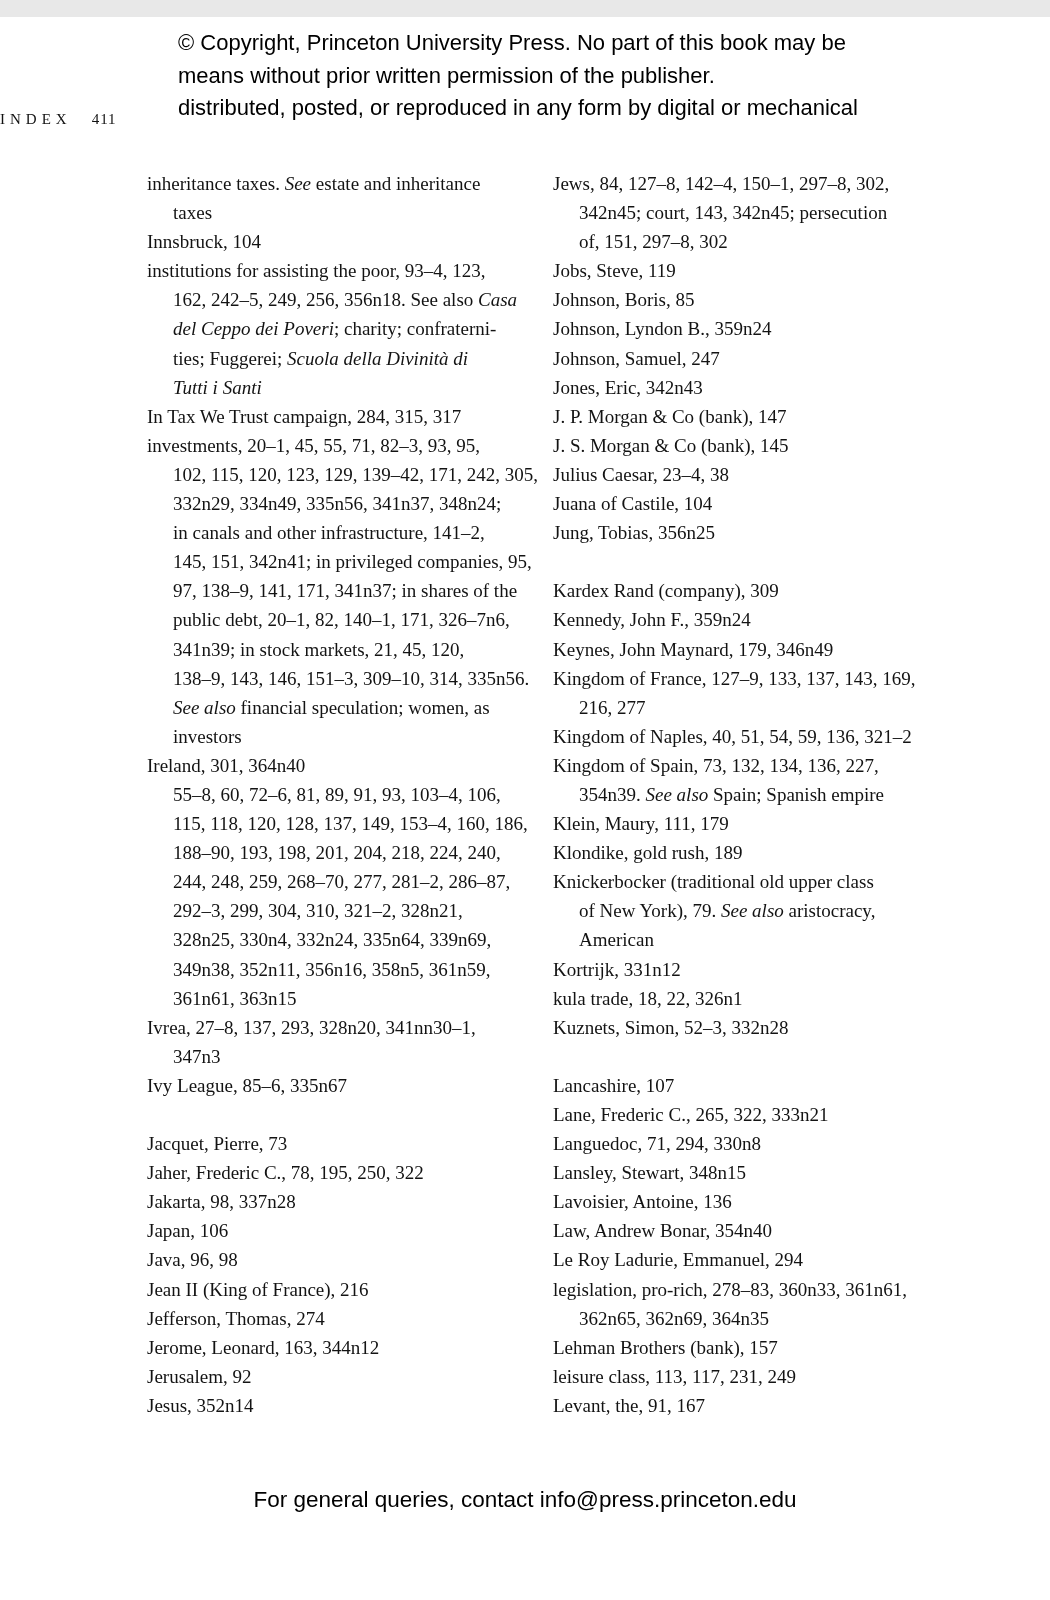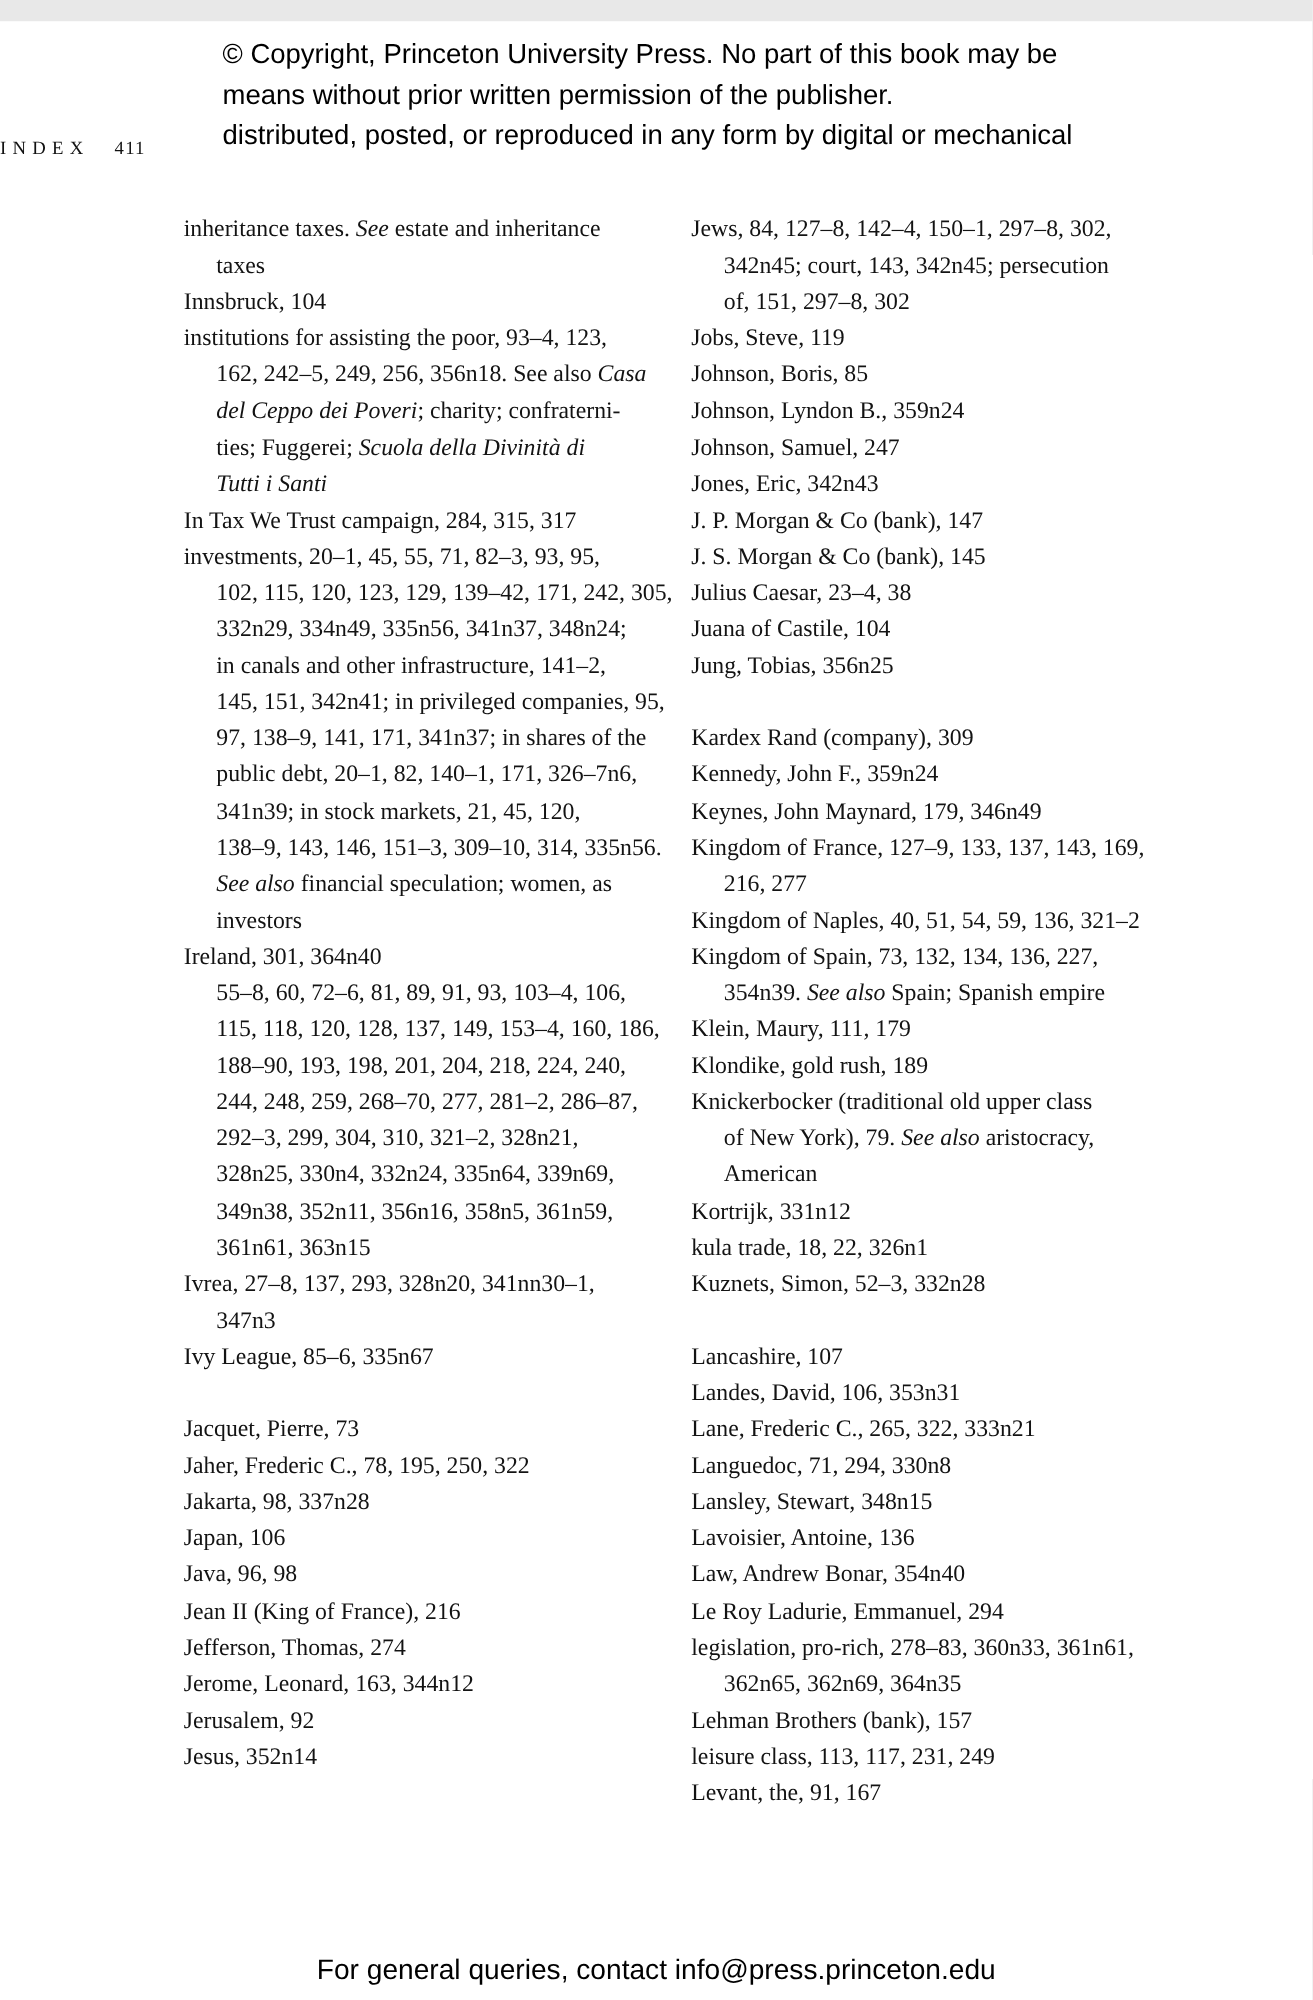--- a/index.html
+++ b/index.html
@@ -44,21 +44,21 @@
     color: #131313;
   }
   .col-left  { left: 147px; }
   .col-right { left: 553px; }
   .idx-line { white-space: nowrap; }
   .idx-line.cont { padding-left: 26px; }
   .idx-line.blank { height: 29.1px; }
   .idx-line i { font-style: italic; }
   .footer {
     position: absolute;
-    top: 1546px;
+    top: 1470px;
     left: 0;
     width: 100%;
     text-align: center;
     font-family: "Liberation Sans", "DejaVu Sans", sans-serif;
     font-size: 22.5px;
     color: #000;
   }
   .footer .email { color: #000; text-decoration: none; }
 </style>
 </head>
@@ -147,21 +147,20 @@
       <div class="idx-line"><span>Klein, Maury, 111, 179</span></div>
       <div class="idx-line"><span>Klondike, gold rush, 189</span></div>
       <div class="idx-line"><span>Knickerbocker (traditional old upper class</span></div>
       <div class="idx-line cont"><span>of New York), 79. </span><i>See also</i><span> aristocracy,</span></div>
       <div class="idx-line cont"><span>American</span></div>
       <div class="idx-line"><span>Kortrijk, 331n12</span></div>
       <div class="idx-line"><span>kula trade, 18, 22, 326n1</span></div>
       <div class="idx-line"><span>Kuznets, Simon, 52–3, 332n28</span></div>
       <div class="idx-line blank"></div>
       <div class="idx-line"><span>Lancashire, 107</span></div>
-      <div class="idx-line"><span>Landes, David, 106, 353n31</span></div>
       <div class="idx-line"><span>Lane, Frederic C., 265, 322, 333n21</span></div>
       <div class="idx-line"><span>Languedoc, 71, 294, 330n8</span></div>
       <div class="idx-line"><span>Lansley, Stewart, 348n15</span></div>
       <div class="idx-line"><span>Lavoisier, Antoine, 136</span></div>
       <div class="idx-line"><span>Law, Andrew Bonar, 354n40</span></div>
       <div class="idx-line"><span>Le Roy Ladurie, Emmanuel, 294</span></div>
       <div class="idx-line"><span>legislation, pro-rich, 278–83, 360n33, 361n61,</span></div>
       <div class="idx-line cont"><span>362n65, 362n69, 364n35</span></div>
       <div class="idx-line"><span>Lehman Brothers (bank), 157</span></div>
       <div class="idx-line"><span>leisure class, 113, 117, 231, 249</span></div>

